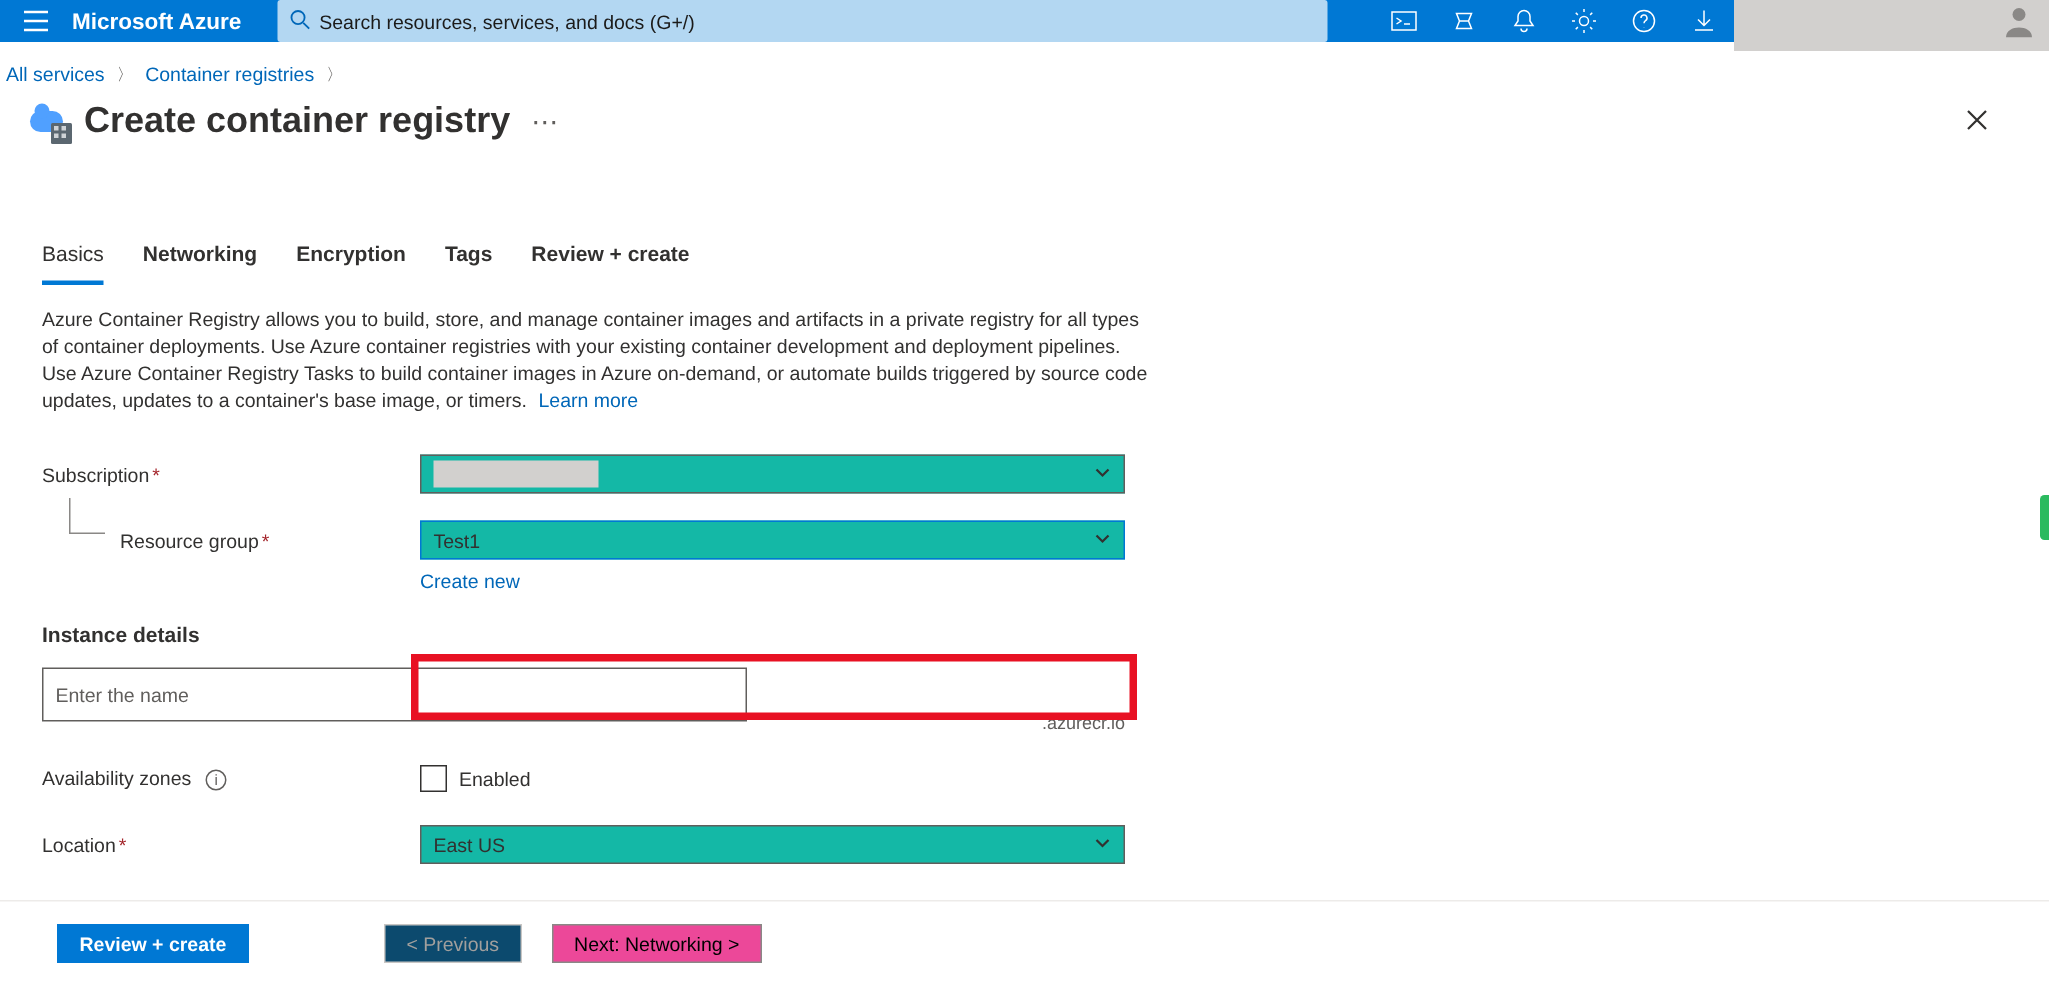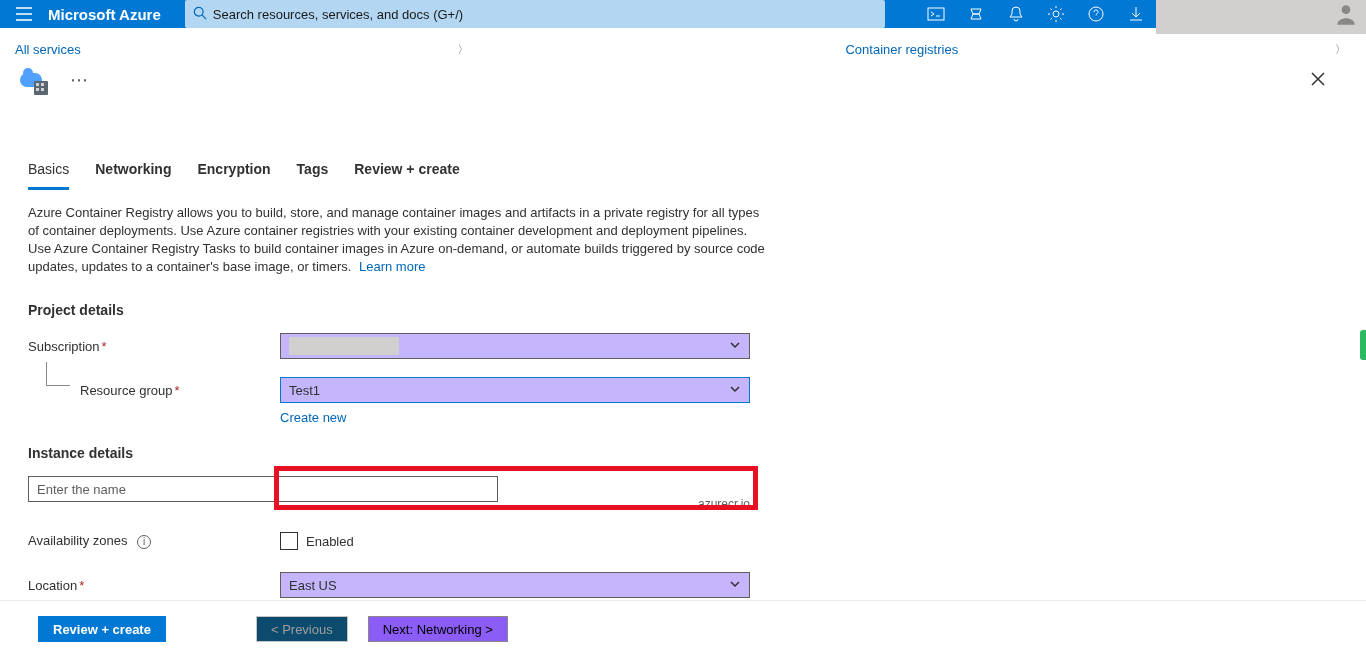--- a/index.html
+++ b/index.html
@@ -15,21 +15,21 @@
   .searchwrap input { flex:1; border:none; background:transparent; font-size:13px; color:#1b1a19; outline:none;}
   .searchwrap input::placeholder { color:#1b1a19; }
   .topicons { display:flex; margin-left:auto; }
   .topicon { width:40px; height:40px; display:flex; align-items:center; justify-content:center; cursor:pointer;}
   .topicon svg { width:18px; height:18px; fill:#fff; stroke:#fff;}
   .tenant { width:170px; height:40px; background:#d2d0ce; }
   .avatar { width:40px; height:40px; background:#d2d0ce; display:flex; align-items:center; justify-content:center;}
   .avatar svg { width:26px; height:26px; fill:#8a8886;}
 
   
-  .breadcrumb { display:flex; align-items:center; gap:8px; padding: 14px 20px 6px 15px; font-size:13px;justify-content:space-between;}
+  .breadcrumb { display:flex; align-items:center; gap:8px; padding: 14px 20px 6px 4px; font-size:13px;}
   .breadcrumb a { color:#0067b8; text-decoration:none; cursor:pointer;}
   .breadcrumb .chev { color:#605e5c; font-size:11px;}
 
   
   .pagehead { display:flex; align-items:center; padding: 4px 20px 10px 20px; }
   .pagehead .picon { width:26px; height:26px; margin-right:10px; position:relative;}
   .pagehead h1 { font-size:24px; font-weight:600; }
   .pagehead .more { margin-left:14px; color:#605e5c; cursor:pointer; font-size:18px; letter-spacing:1px;}
   .close { margin-left:auto; margin-right:20px; cursor:pointer;}
   .close svg { width:16px; height:16px; stroke:#323130; fill:none; stroke-width:1.5;}
@@ -58,40 +58,40 @@
 
   
   .sect { font-weight:600; font-size:14px; margin: 10px 0 14px 0;}
 
   .row { display:flex; align-items:center; min-height:28px; margin-bottom: 16px; position:relative;}
   .lbl { width: 252px; font-size:13px; color:#323130;}
   .req { color:#a4262c; margin-left:2px;}
   .tree-line { position:absolute; left:18px; top:-14px; width:24px; height:24px; border-left:1px solid #8a8886; border-bottom:1px solid #8a8886;}
   .lbl.indent { padding-left: 52px;}
 
-  .sel { width: 470px; height:26px; border:1px solid #605e5c; background:#c4b5fd; display:flex; align-items:center; padding: 0 8px; cursor:pointer; font-size:13px;}
+  .sel { width: 470px; height:26px; border:1px solid #605e5c; background:#14b8a6; display:flex; align-items:center; padding: 0 8px; cursor:pointer; font-size:13px;}
   .sel .caret { margin-left:auto;}
   .sel.focus { border:1px solid #0078d4; }
   .masked { display:inline-block; width:110px; height:18px; background:#d2d0ce; }
 
   .link { color:#0067b8; font-size:13px; cursor:pointer; margin-top:-10px; margin-left:252px; margin-bottom: 20px; display:block; text-decoration:none;}
 
-  .txt { width: 470px; height:26px; border:1px solid #605e5c; padding:0 8px; font-size:13px; outline:none;}
+  .txt { width: 470px; height:36px; border:1px solid #605e5c; padding:0 8px; font-size:13px; outline:none;}
   .txt::placeholder { color:#605e5c; font-style: normal; }
 
   .hlbox { position:absolute; left:246px; top:-9px; width:484px; height:44px; border:5px solid #e81123; pointer-events:none;}
 
   .suffix { font-size:12px; color:#605e5c; text-align:right; width:722px; margin-top:-12px; margin-bottom: 16px;}
 
   .chk { width:18px; height:18px; border:1px solid #323130; margin-right:8px;}
   .info { display:inline-flex; width:14px; height:14px; border:1px solid #605e5c; border-radius:50%; align-items:center; justify-content:center; font-size:10px; color:#605e5c; margin-left:6px; cursor:help;}
 
   
   .footer { position:absolute; left:0; right:0; bottom:0; height:57px; border-top:1px solid #edebe9; background:#fff; display:flex; align-items:center; padding: 0 38px; gap:20px;}
-  .btn { height:26px; padding:0 14px; font-size:13px; border:1px solid #8a8886; background:#8b5cf6; cursor:pointer; display:inline-flex; align-items:center;}
+  .btn { height:26px; padding:0 14px; font-size:13px; border:1px solid #8a8886; background:#ec4899; cursor:pointer; display:inline-flex; align-items:center;}
   .btn.primary { background:#0078d4; border-color:#0078d4; color:#fff; font-weight:600;}
   .btn.disabled { color:#a19f9d; border-color:#c8c6c4; cursor:default; background:#0c4a6e;}
   .spacer50 { width:50px; }
 
   .caret svg { width:12px; height:12px; stroke:#323130; fill:none; stroke-width:1.5;}
   .side-green { position:fixed; right:0; top:330px; width:6px; height:30px; background:#2bba5f; border-radius:3px 0 0 3px;}
 </style>
 </head>
 <body>
 
@@ -160,20 +160,21 @@
   <span class="chev">〉</span>
   <a>Container registries</a>
   <span class="chev">〉</span>
 </div>
 
 <div class="pagehead">
   <div class="picon">
     <div class="cloud"></div>
       <div class="bld"></div>
   </div>
+  <h1>Create container registry</h1>
   <span class="more">⋯</span>
   <span class="close">
     <svg viewBox="0 0 16 16">
         <path d="M2 2l12 12M14 2L2 14"></path>
       </svg>
   </span>
 </div>
 
 <div class="scrollbody">
 
@@ -183,21 +184,20 @@
     <div class="tab">Encryption</div>
     <div class="tab">Tags</div>
     <div class="tab">Review + create</div>
   </div>
 
   <p class="intro">
     <span>Azure Container Registry allows you to build, store, and manage container images and artifacts in a private registry for all types of container deployments. Use Azure container registries with your existing container development and deployment pipelines. Use Azure Container Registry Tasks to build container images in Azure on-demand, or automate builds triggered by source code updates, updates to a container's base image, or timers.</span>
     <a>Learn more</a>
   </p>
 
-  <div class="sect">Project details</div>
 
   <div class="row">
     <div class="lbl">
       <span>Subscription</span><span class="req">*</span>
     </div>
     <div class="sel">
       <span class="masked"></span>
       <span class="caret"><svg viewBox="0 0 12 12">
             <path d="M2 4l4 4 4-4"></path>
           </svg></span>

